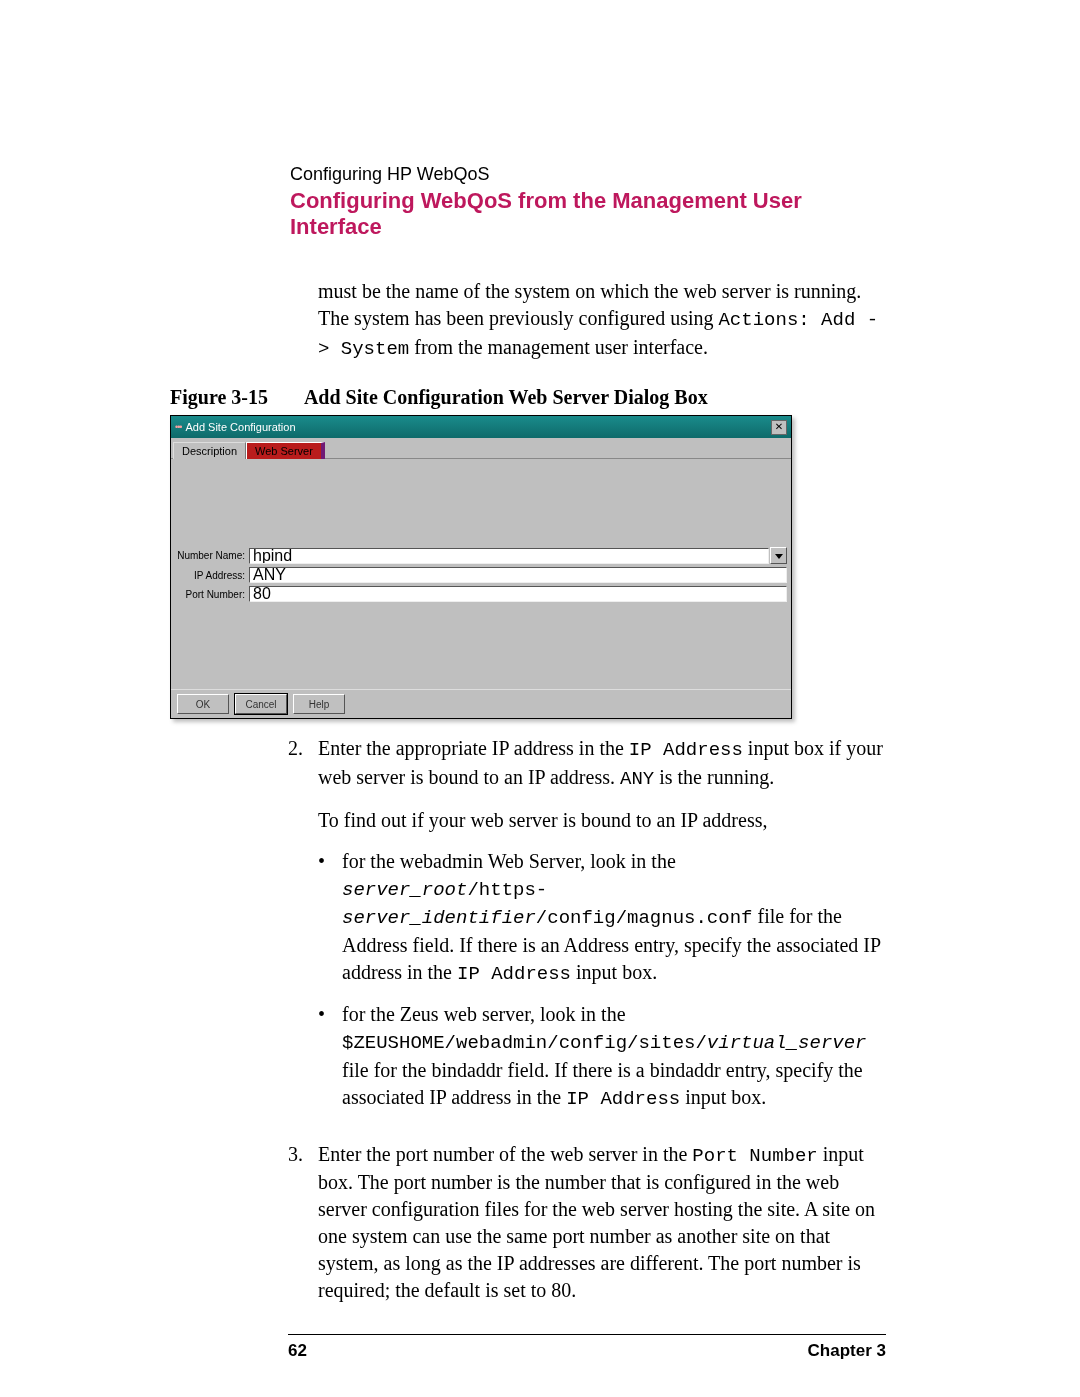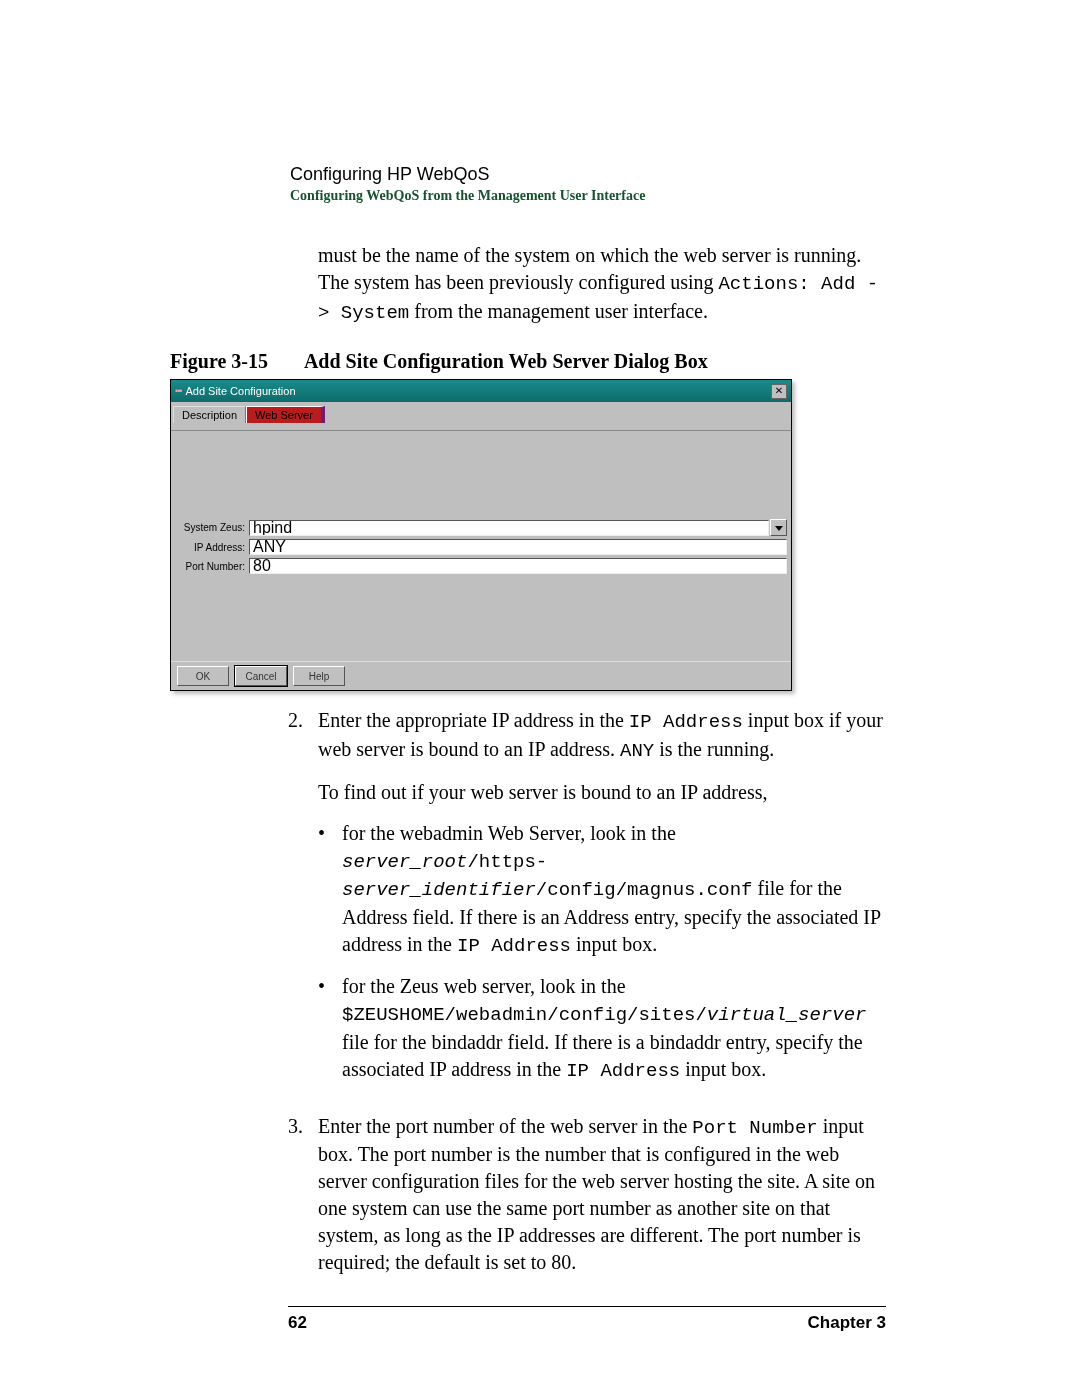--- a/index.html
+++ b/index.html
@@ -20,24 +20,24 @@
   .header-section {
     margin-left: 120px;
     margin-bottom: 38px;
   }
   .header-line1 {
     font-family: Arial, Helvetica, sans-serif;
     font-size: 18px;
     color: #000;
   }
   .header-line2 {
-    font-family: Liberation Serif, serif;
-    font-size: 14px;
+    font-family: Liberation Sans, sans-serif;
+    font-size: 22px;
     font-weight: bold;
-    color: #14532d;
+    color: #be185d;
     margin-top: 3px;
   }
   .body-text {
     margin-left: 148px;
     font-size: 20px;
     line-height: 1.35;
   }
   .mono {
     font-family: "Courier New", Courier, monospace;
     font-size: 19px;
@@ -86,21 +86,21 @@
     border: 1px solid #666;
     display: flex; align-items: center; justify-content: center;
     color: #000;
     font-size: 10px;
     line-height: 1;
   }
   .tabs-row {
     display: flex;
     align-items: flex-end;
     background: #bfbfbf;
-    padding: 3px 2px 8px 2px;
+    padding: 3px 2px 0 2px;
     border-bottom: 1px solid #888;
     gap: 0;
   }
   .tab {
     padding: 2px 8px;
     border: 1px solid #888;
     border-bottom: none;
     background: #bfbfbf;
     position: relative;
     top: 1px;
@@ -255,21 +255,21 @@
       </div>
       <div class="tab active">
         <span>Web Server</span>
       </div>
     </div>
 
     <div class="dialog-body">
       <div class="spacer"></div>
 
       <div class="form-row">
-        <div class="form-label">System Zeus:</div>
+        <div class="form-label">Number Name:</div>
         <input class="form-input" value="hpind" style="">
         <div class="combo-btn">
           <svg width="8" height="8" viewBox="0 0 8 8">
               <polygon points="0,2 8,2 4,7" fill="#000"></polygon>
             </svg>
         </div>
       </div>
 
       <div class="form-row">
         <div class="form-label">IP Address:</div>

